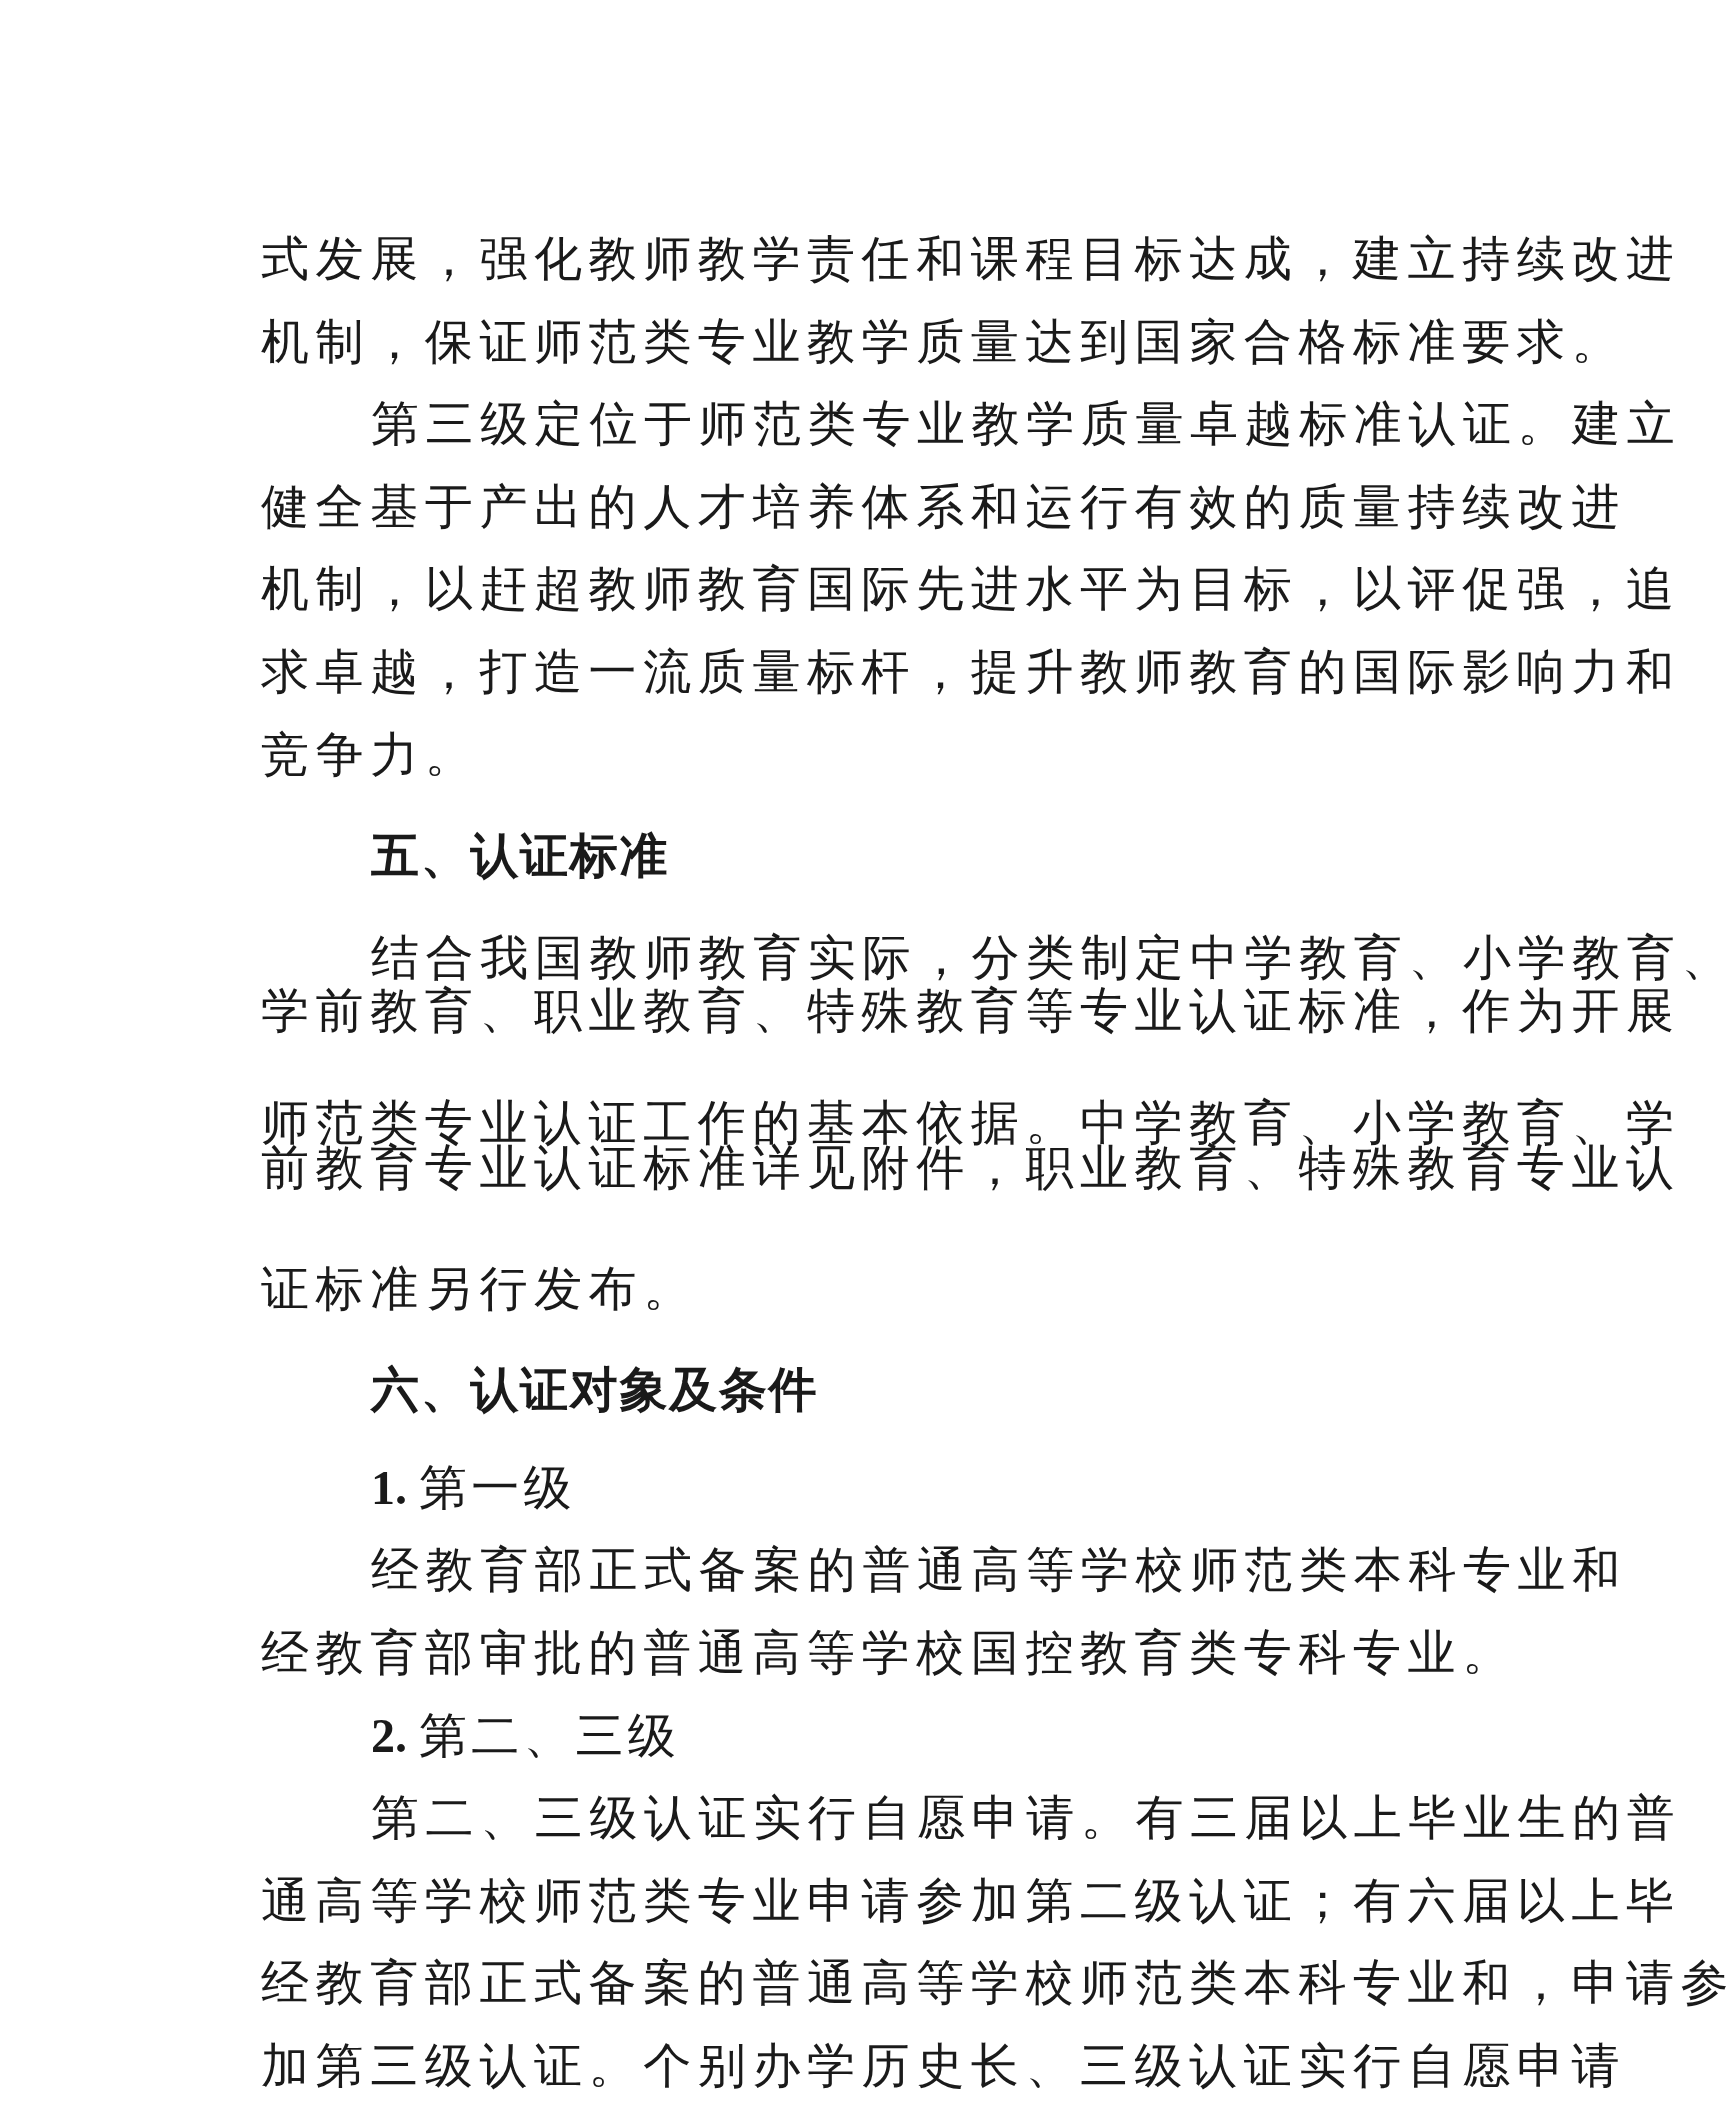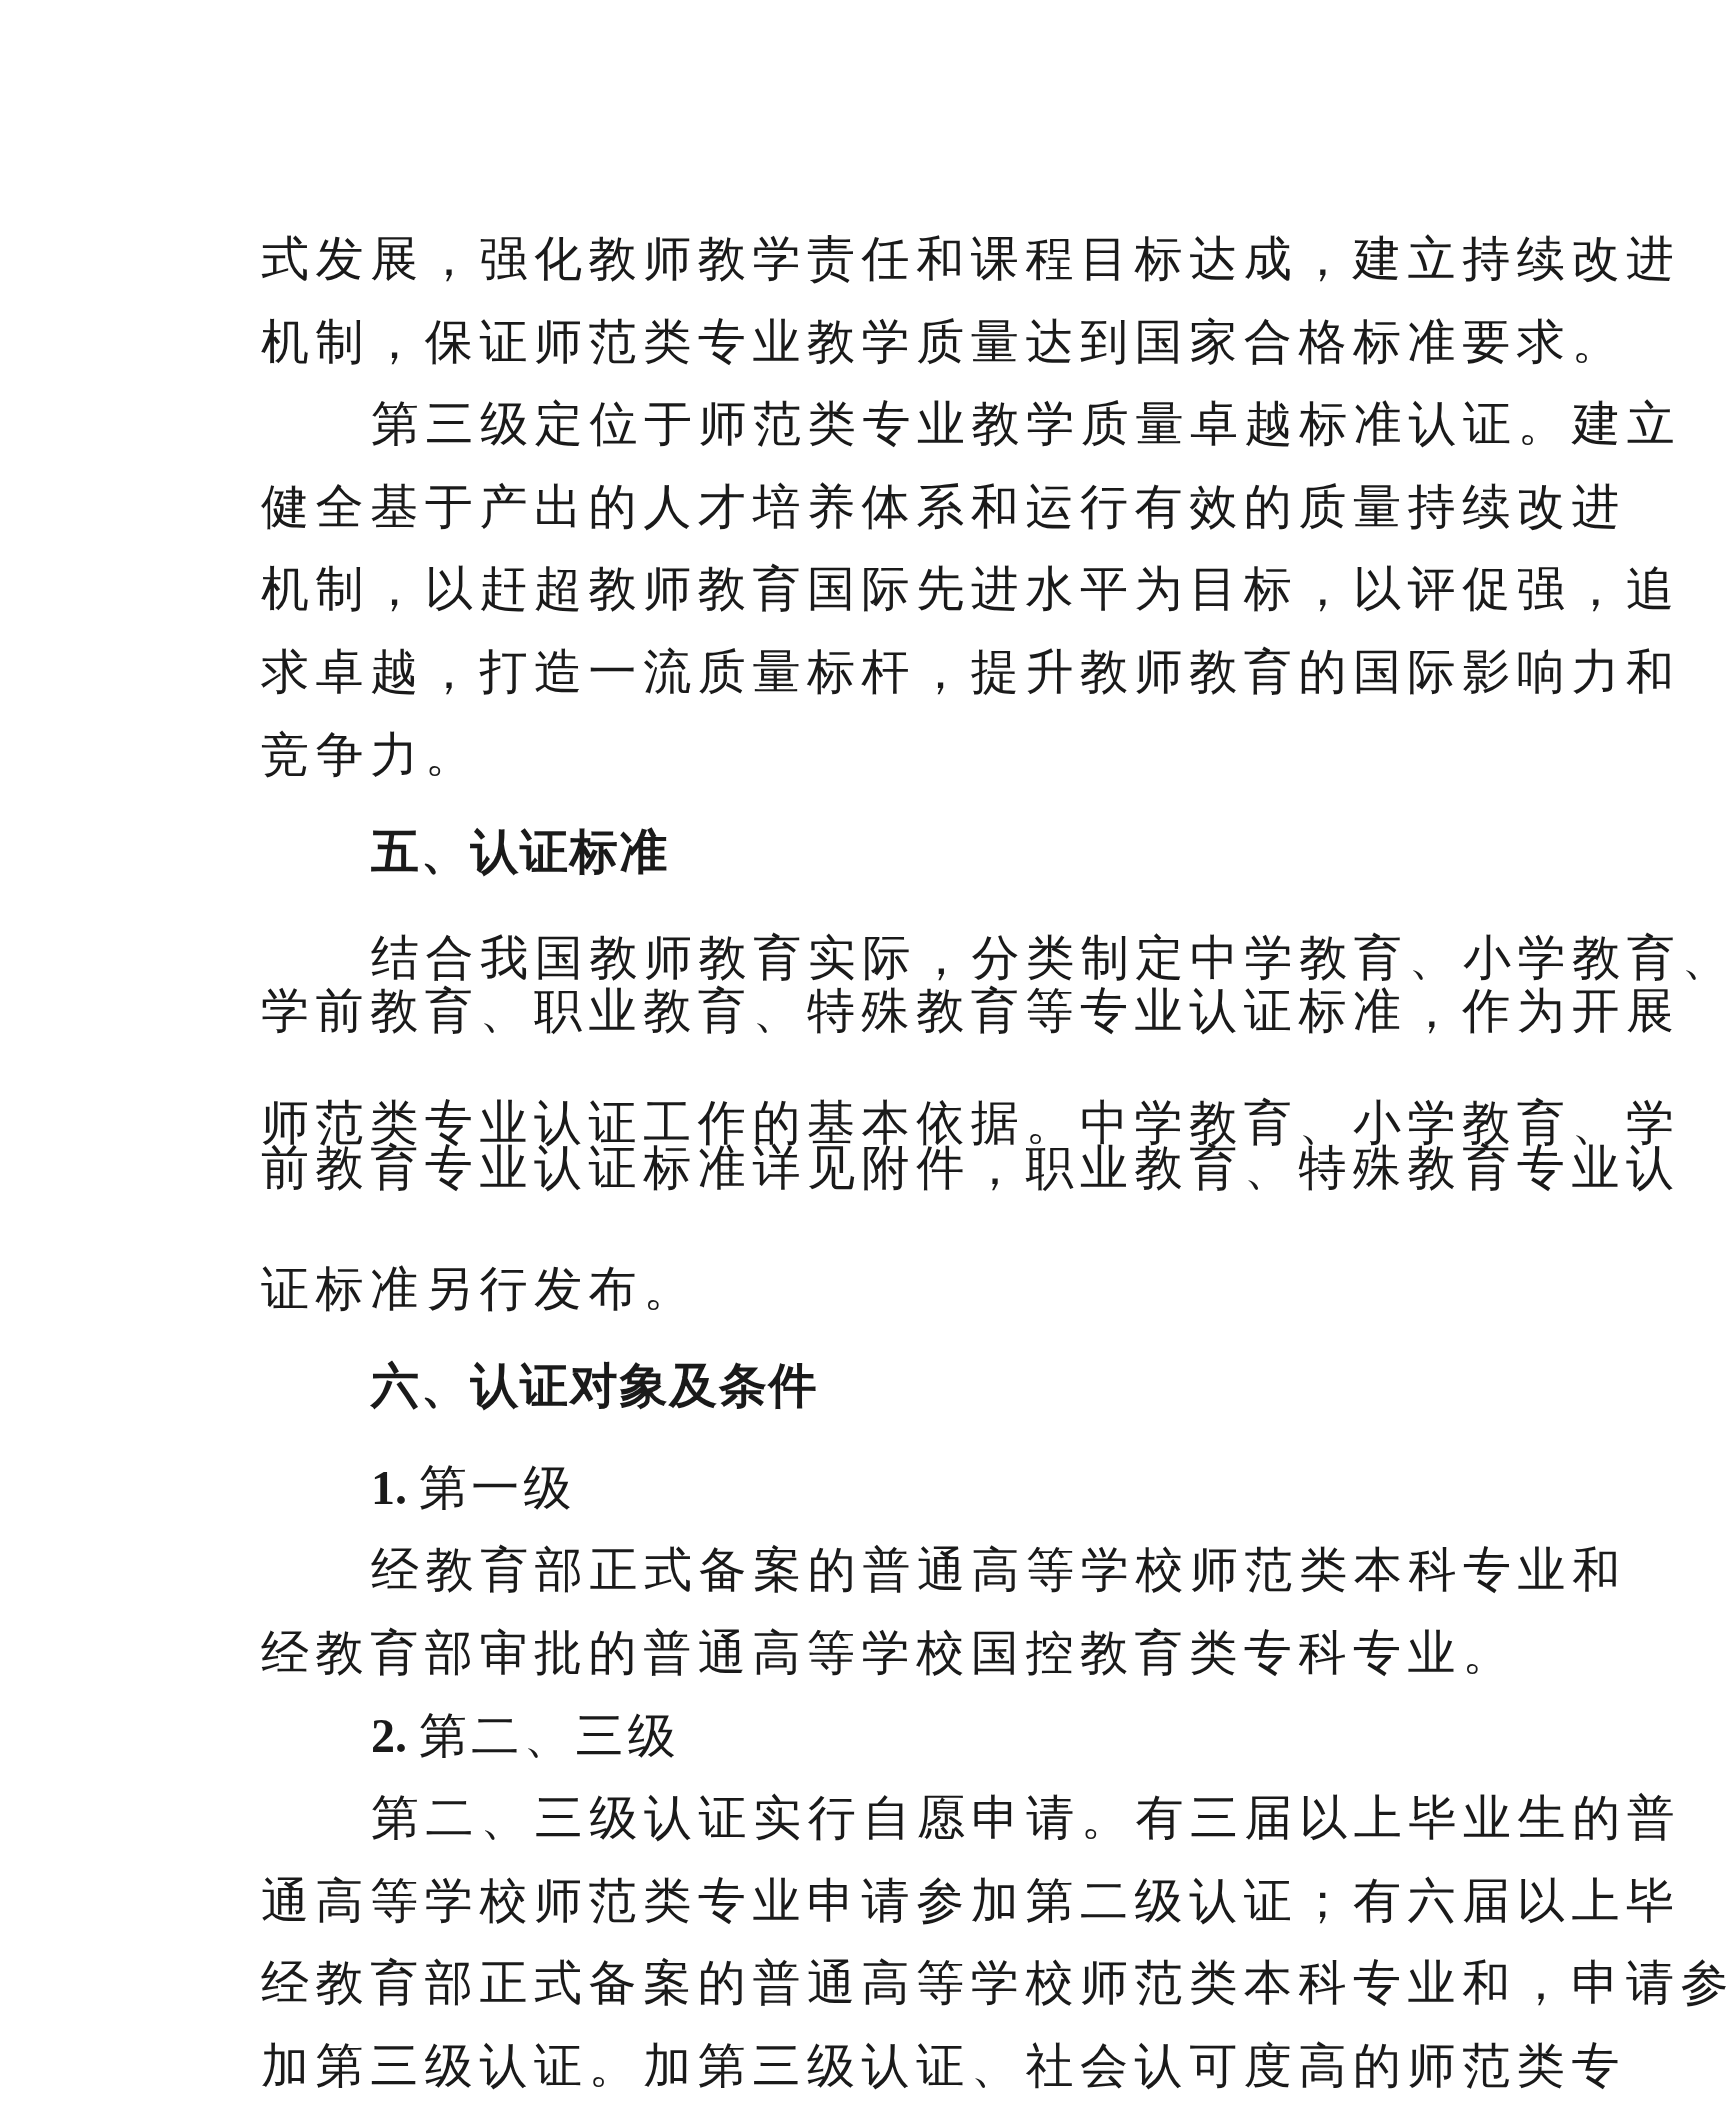--- a/index.html
+++ b/index.html
@@ -26,21 +26,21 @@
       left: 0;
       white-space: nowrap;
       font-size: 48px;
       line-height: 55px;
       height: 55px;
       letter-spacing: 6.6px;
       font-weight: 400;
     }
     .indent { left: 110px; }
     .heading {
-      font-family: Liberation Mono, monospace;
+      font-family: Liberation Sans, sans-serif;
       font-weight: 700;
       letter-spacing: 1.7px;
     }
     .subheading {
       letter-spacing: 4.2px;
     }
     .subheading .num {
       font-family: "Liberation Serif", "DejaVu Serif", serif;
       font-weight: 700;
       letter-spacing: 0;
@@ -78,16 +78,16 @@
   <div class="line indent" style="top:1542px">经教育部正式备案的普通高等学校师范类本科专业和</div>
   <div class="line" style="top:1625px">经教育部审批的普通高等学校国控教育类专科专业。</div>
 
   <div class="line indent subheading" style="top:1708px">
     <span class="num">2.</span><span>第二、三级</span>
   </div>
 
   <div class="line indent" style="top:1790px">第二、三级认证实行自愿申请。有三届以上毕业生的普</div>
   <div class="line" style="top:1873px">通高等学校师范类专业申请参加第二级认证；有六届以上毕</div>
   <div class="line" style="top:1955px">经教育部正式备案的普通高等学校师范类本科专业和，申请参</div>
-  <div class="line" style="top:2038px">加第三级认证。加第三级认证、社会认可度高的师范类专</div>
+  <div class="line" style="top:2038px">加第三级认证。个别办学历史长、三级认证实行自愿申请</div>
 
 </div>
 
 
 </body></html>

